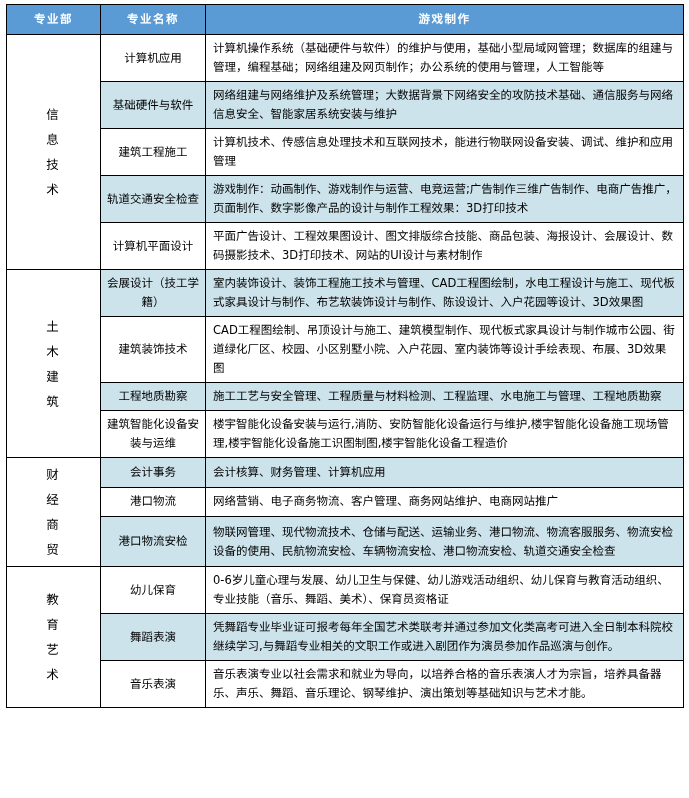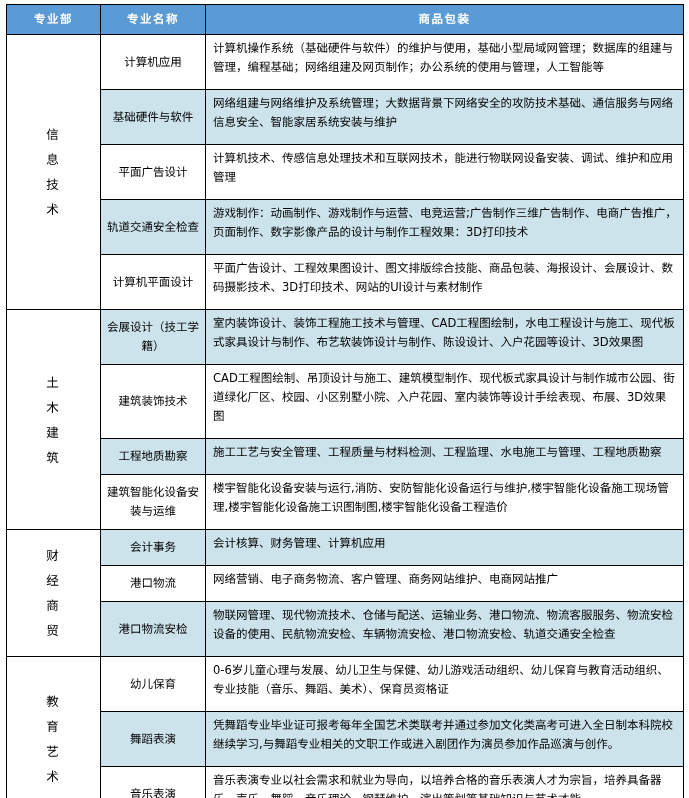--- a/index.html
+++ b/index.html
@@ -71,21 +71,21 @@
   
   td.major {
     text-align: center;
     padding: 4px 3px;
     line-height: 19px;
   }
 
   
   td.skill {
     text-align: left;
-    padding: 4px 6px 12px 7px;
+    padding: 4px 6px 4px 7px;
     line-height: 19.5px;
   }
 
   
   tr.shade td.major,
   tr.shade td.skill {
     background: #CDE3EC;
   }
   tr.plain td.major,
   tr.plain td.skill {
@@ -99,42 +99,42 @@
   <table class="skills-table">
     <colgroup>
       <col class="c-dept">
       <col class="c-major">
       <col class="c-skill">
     </colgroup>
     <thead>
       <tr>
         <th>专业部</th>
         <th>专业名称</th>
-        <th>商品包装</th>
+        <th>游戏制作</th>
       </tr>
     </thead>
     <tbody id="table-body">
         <tr class="plain">
           <td class="dept" rowspan="5">
             <div class="vstack">
               <span>信</span>
               <span>息</span>
               <span>技</span>
               <span>术</span>
             </div>
           </td>
           <td class="major">计算机应用</td>
           <td class="skill">计算机操作系统（基础硬件与软件）的维护与使用，基础小型局域网管理；数据库的组建与管理，编程基础；网络组建及网页制作；办公系统的使用与管理，人工智能等</td>
         </tr>
         <tr class="shade">
           <td class="major">基础硬件与软件</td>
           <td class="skill">网络组建与网络维护及系统管理；大数据背景下网络安全的攻防技术基础、通信服务与网络信息安全、智能家居系统安装与维护</td>
         </tr>
         <tr class="plain">
-          <td class="major">平面广告设计</td>
+          <td class="major">建筑工程施工</td>
           <td class="skill">计算机技术、传感信息处理技术和互联网技术，能进行物联网设备安装、调试、维护和应用管理</td>
         </tr>
         <tr class="shade">
           <td class="major">轨道交通安全检查</td>
           <td class="skill">游戏制作：动画制作、游戏制作与运营、电竞运营;广告制作三维广告制作、电商广告推广，页面制作、数字影像产品的设计与制作工程效果：3D打印技术</td>
         </tr>
         <tr class="plain">
           <td class="major">计算机平面设计</td>
           <td class="skill">平面广告设计、工程效果图设计、图文排版综合技能、商品包装、海报设计、会展设计、数码摄影技术、3D打印技术、网站的UI设计与素材制作</td>
         </tr>

